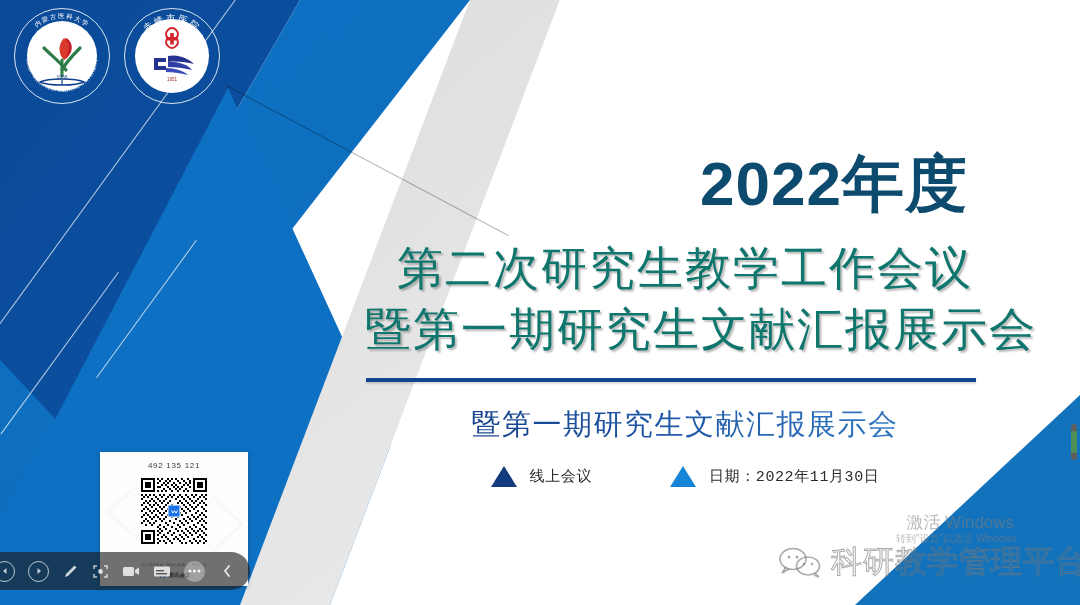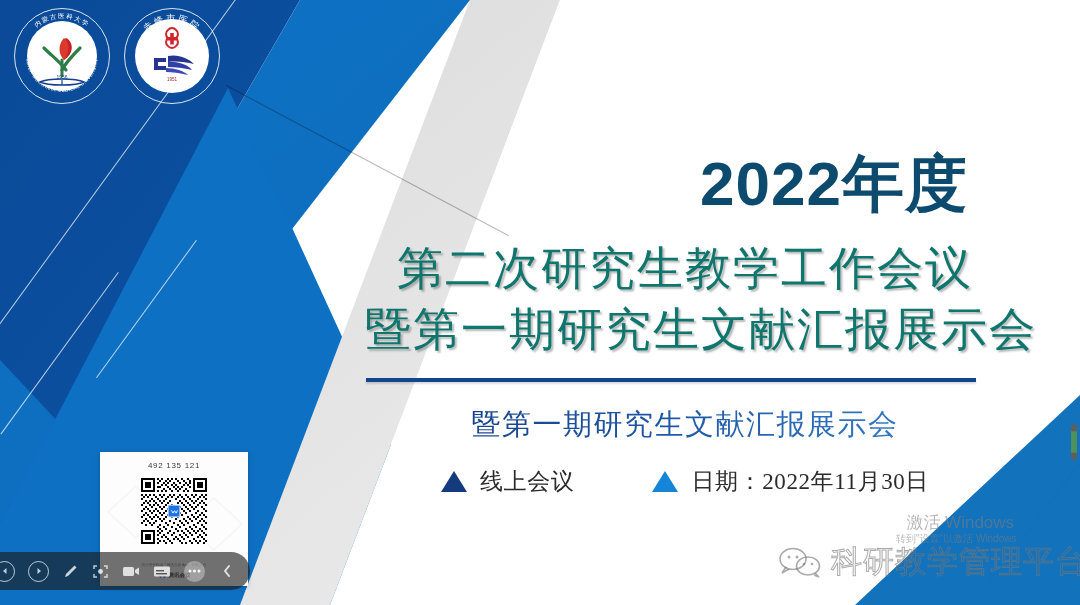--- a/index.html
+++ b/index.html
@@ -103,21 +103,21 @@
   }
   .meta{
     position:absolute;left:365px;top:466px;width:640px;
     display:flex;justify-content:center;align-items:center;gap:78px;
   }
   .meta-item{display:flex;align-items:center;gap:13px;}
   .tri{width:0;height:0;border-left:13px solid transparent;border-right:13px solid transparent;}
   .tri.dark{border-bottom:21px solid #143b7e;}
   .tri.bright{border-bottom:21px solid #1685d8;}
   .meta-txt{
-    font-family:Liberation Serif, serif;font-size:23px;color:#2b2b2b;
+    font-family:Liberation Mono, monospace;font-size:15px;color:#2b2b2b;
     letter-spacing:.6px;white-space:nowrap;
   }
 
   
   .qr-card{
     position:absolute;left:68px;top:452px;width:148px;height:134px;
     background:#fdfdfd;box-shadow:0 1px 5px rgba(0,0,0,.22);
     overflow:hidden;
     margin-left:32px;
   }

